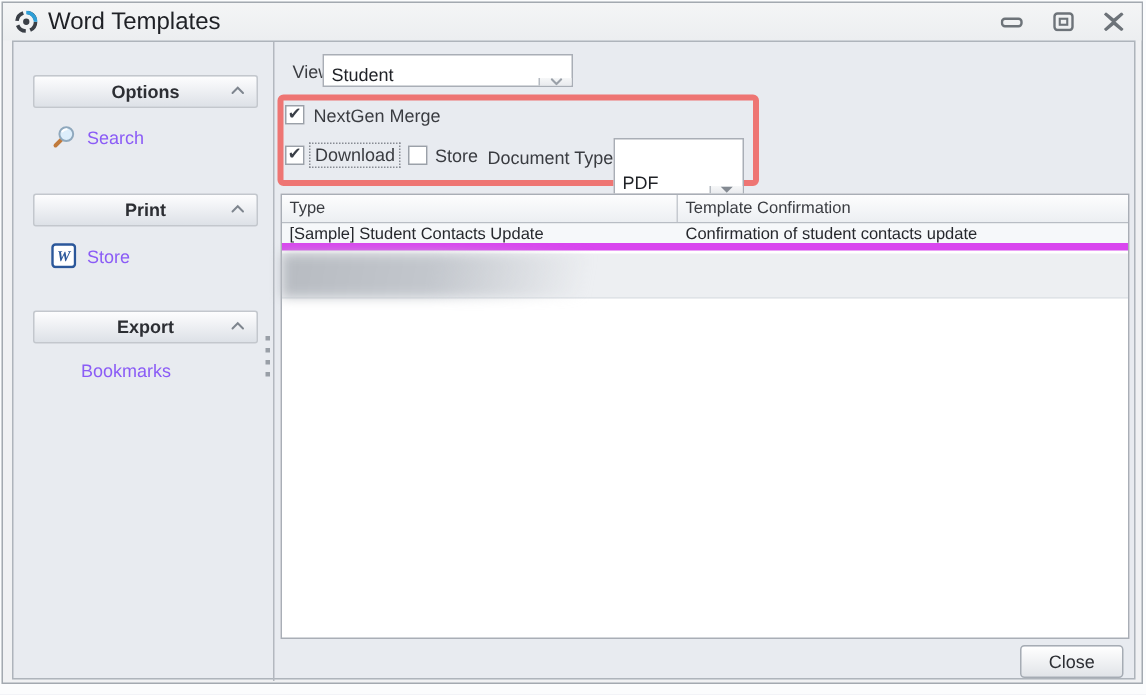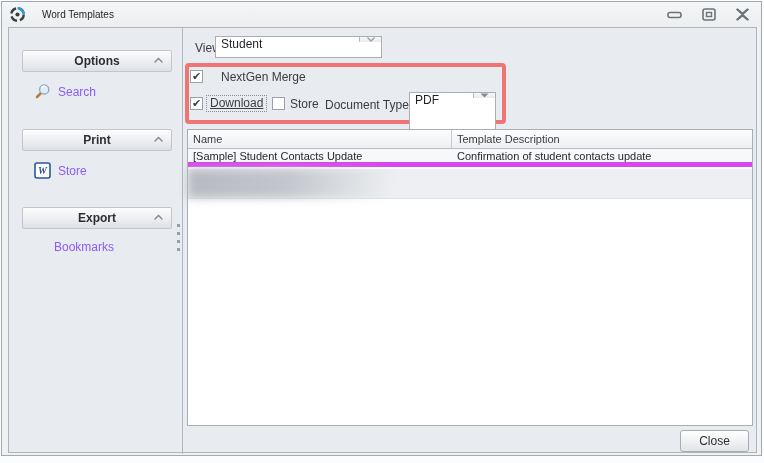--- a/index.html
+++ b/index.html
@@ -15,21 +15,21 @@
     position: absolute; left: 1px; top: 1px; width: 761px; height: 455px;
     background: #f0f1f3;
     border: 1px solid #a3a9b0;
   }
   .titlebar {
     position: absolute; left: 0; top: 0; right: 0; height: 25px;
     background: linear-gradient(#f4f5f6, #eceef0);
     display: flex; align-items: center;
   }
   .titlebar .app-icon { margin-left: 7px; width: 17px; height: 17px; }
-  .titlebar .title { margin-left: 16px; font-size: 10px; color: #1f2126; }
+  .titlebar .title { margin-left: 6px; font-size: 16px; color: #1f2126; }
   .win-buttons { position: absolute; right: 8px; top: 0; height: 25px; display: flex; align-items: center; gap: 13px; }
   .win-btn { width: 21px; height: 16px; display: flex; align-items: center; justify-content: center; cursor: pointer; }
   .client {
     position: absolute; left: 6px; top: 25px; width: 749px; height: 426px;
     background: #e8ebf0;
     border: 1px solid #aeb4bb;
   }
   
   .group-header {
     position: absolute; left: 13px; width: 150px; height: 22px;
@@ -40,40 +40,40 @@
   }
   .group-header .chev { position: absolute; right: 8px; top: 6px; }
   .side-item { position: absolute; display: flex; align-items: center; gap: 7px; cursor: pointer; color: #8b5cf6; font-size: 12px; }
   .splitter { position: absolute; left: 173px; top: 0; width: 1px; height: 426px; background: #b3b8bf; }
   .grip { position: absolute; left: 168px; top: 196px; display: flex; flex-direction: column; gap: 5px; }
   .grip span { width: 3px; height: 3px; background: #999fa7; }
   
   .field-label { position: absolute; font-size: 12px; color: #3a3c41; white-space: nowrap; }
   .combo {
     position: absolute; background: #ffffff; border: 1px solid #a9aeb6;
-    display: flex; align-items: flex-start; cursor: default;
+    display: flex; align-items: flex-end; cursor: default;
   }
   .combo .combo-value { flex: 1; display: flex; align-items: center; padding-left: 5px; font-size: 12px; color: #1f2126; }
   .combo .combo-arrow {
     width: 22px; border-left: 1px solid #b6bbc2;
     background: linear-gradient(#f6f7f8, #e9ebee);
     display: flex; align-items: center; justify-content: center;
     color: #8a9099; font-size: 9px; cursor: pointer;
   }
   .highlight-box {
     position: absolute; left: 176px; top: 35px; width: 321px; height: 61px;
     border: 4px solid #ee7573; border-radius: 4px; pointer-events: none;
   }
   .checkbox {
     position: absolute; width: 13px; height: 13px; background: #fff;
     border: 1px solid #9ba1a9; cursor: pointer; display: flex; align-items: center; justify-content: center;
   }
   .checkbox.checked::after { content: "✔"; font-size: 11px; color: #3b4048; line-height: 1; margin-top: -1px; }
   .cb-label { position: absolute; font-size: 12px; color: #3a3c41; white-space: nowrap; cursor: pointer; }
-  .focus-dotted { border: 1px dotted #878c93; padding: 0 3px 1px 3px; text-decoration: underline; }
+  .focus-dotted { border: 1px dotted #878c93; padding: 0 3px 1px 3px; }
   
   .grid {
     position: absolute; left: 178px; top: 101px; width: 566px; height: 297px;
     background: #ffffff; border: 1px solid #a9aeb6;
   }
   .grid-header { display: flex; height: 19px; background: linear-gradient(#fdfdfe, #eceff2); border-bottom: 1px solid #b8bdc4; }
   .grid-header .col { display: flex; align-items: center; padding-left: 5px; font-size: 11px; color: #3a3c41; cursor: pointer; }
   .grid-header .col:first-child { border-right: 1px solid #c6cad0; }
   .col-name { width: 264px; }
   .col-desc { flex: 1; }
@@ -183,40 +183,40 @@
       <span class="combo-arrow">
           <svg width="8" height="5" viewBox="0 0 8 5">
             <path d="M0.5 0.5 L4 4 L7.5 0.5" fill="none" stroke="#9aa0a8" stroke-width="1.4"></path>
           </svg>
         </span>
     </div>
 
     <div class="highlight-box"></div>
 
     <span class="checkbox checked" style="left:181px; top:42px"></span>
-    <span class="cb-label" style="left:212px; top:42px">NextGen Merge</span>
+    <span class="cb-label" style="left:200px; top:42px">NextGen Merge</span>
 
     <span class="checkbox checked" style="left:181px; top:69px"></span>
     <span class="cb-label focus-dotted" style="left:197px; top:67px">Download</span>
     <span class="checkbox" style="left:263px; top:69px"></span>
     <span class="cb-label" style="left:281px; top:69px">Store</span>
     <span class="field-label" style="left:316px; top:70px">Document Type</span>
     <div class="combo" style="left:400px; top:64px; width:87px; height:38px">
       <span class="combo-value">PDF</span>
       <span class="combo-arrow">
           <svg width="9" height="5" viewBox="0 0 9 5">
             <path d="M0.5 0.5 L4.5 4.5 L8.5 0.5" fill="#848a92"></path>
           </svg>
         </span>
     </div>
 
     <div class="grid">
       <div class="grid-header">
-        <div class="col col-name">Name</div>
-        <div class="col col-desc">Template Description</div>
+        <div class="col col-name">Type</div>
+        <div class="col col-desc">Template Confirmation</div>
       </div>
       <div class="grid-row">
         <div class="cell col-name">[Sample] Student Contacts Update</div>
         <div class="cell col-desc">Confirmation of student contacts update</div>
       </div>
       <div class="row-redacted">
         <div class="redact-blob"></div>
       </div>
     </div>
 

